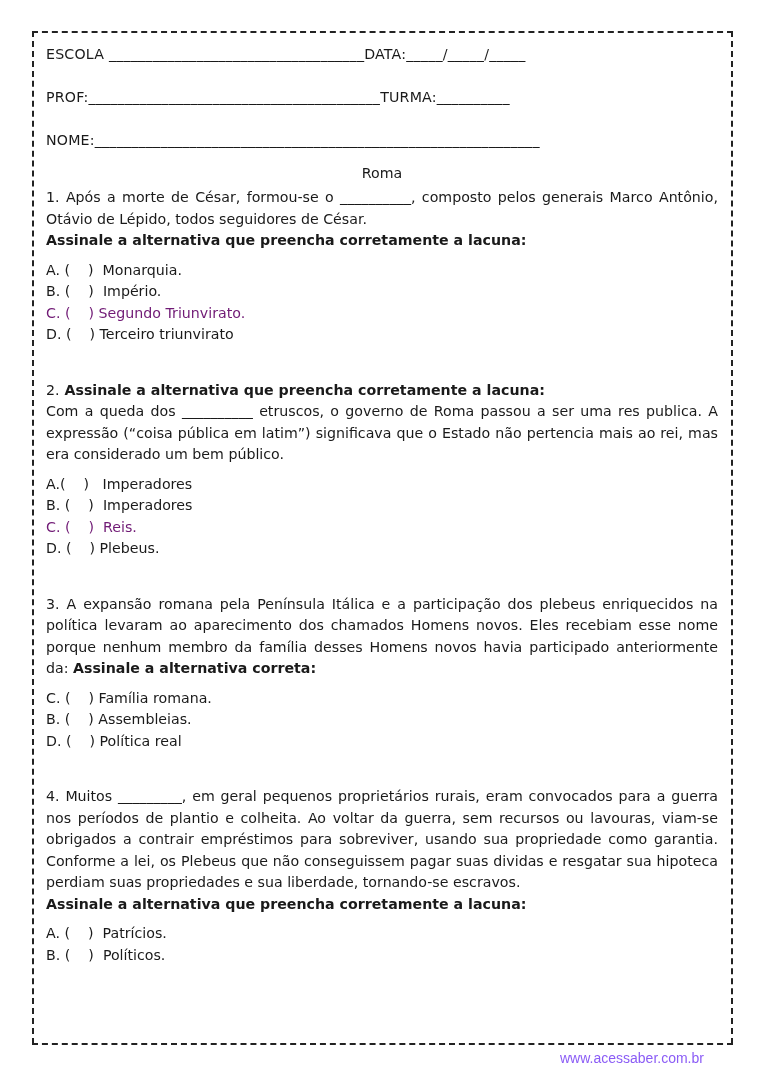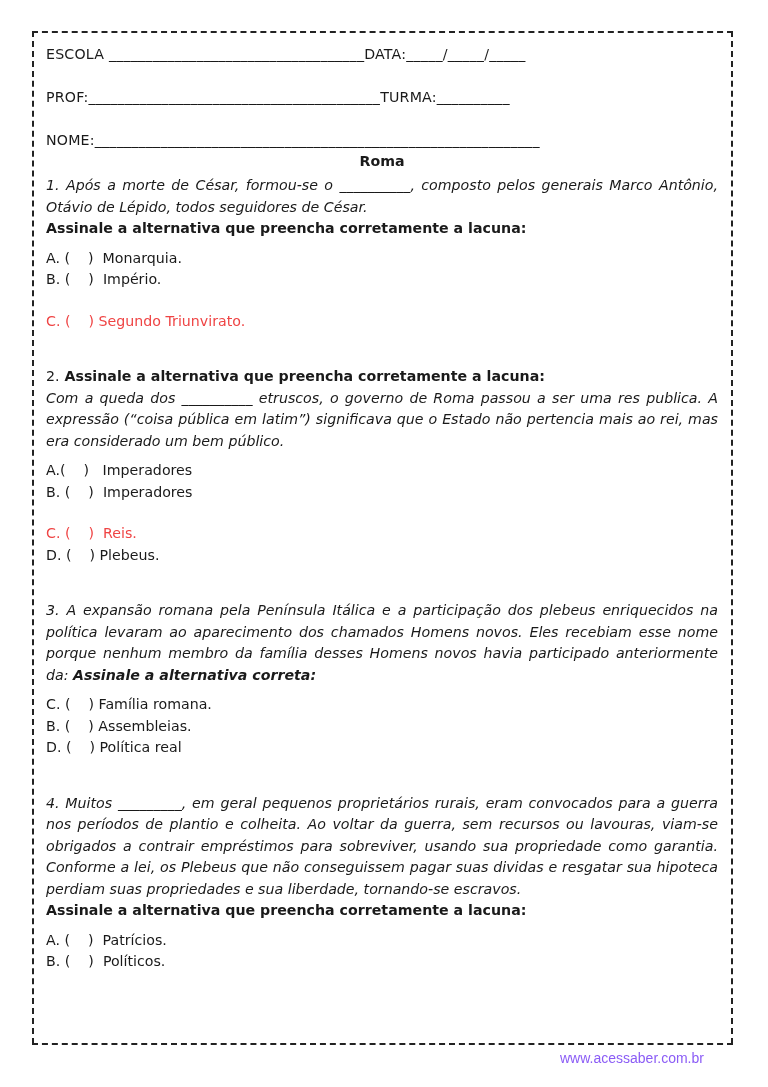--- a/index.html
+++ b/index.html
@@ -9,26 +9,26 @@
          border-top: 2px dashed #222; }
   .border-top { top: 31px; }
   .border-bottom { top: 1043px; }
   .border-left, .border-right { position: absolute; top: 31px; height: 1013px; width: 0;
          border-left: 2px dashed #222; }
   .border-left { left: 32px; }
   .border-right { left: 731px; }
   .content { position: absolute; left: 46px; top: 44px; width: 672px; font-size: 14.2px; line-height: 21.5px; }
   .hdr-line { white-space: pre; letter-spacing: 0.2px; height: 21px; }
   .hdr-gap { height: 22px; }
-  .title { text-align: center; font-weight: bold; margin-top: 0; height: 24px; }
-  .para { text-align: justify; text-align-last: left; font-style: italic; }
+  .title { text-align: center; font-weight: normal; margin-top: 12px; height: 24px; }
+  .para { text-align: justify; text-align-last: left; }
   .bold { font-weight: bold; }
   .opts { margin-top: 8px; }
   .opt { white-space: pre; height: 21.5px; }
-  .opt.hl { color: #ef4444; margin-top: 20px; }
+  .opt.hl { color: #701a75; }
   .qgap { height: 34px; }
   .footer { position: absolute; left: 560px; top: 1050px; font-family: "Liberation Sans", sans-serif;
             font-size: 14px; color: #8b5cf6; }
 </style>
 </head>
 <body>
 
 <div class="border-top"></div>
 <div class="border-bottom"></div>
 <div class="border-left"></div>
@@ -43,20 +43,21 @@
 
   <div class="title">Roma</div>
 
   <div>
     <div class="para"><span>1.</span><span> Após a morte de César, formou-se o __________, composto pelos generais Marco Antônio, Otávio de Lépido, todos seguidores de César.</span></div>
     <div class="bold">Assinale a alternativa que preencha corretamente a lacuna:</div>
     <div class="opts">
       <div class="opt">A. (    )  Monarquia.</div>
       <div class="opt">B. (    )  Império.</div>
       <div class="opt hl">C. (    ) Segundo Triunvirato.</div>
+      <div class="opt">D. (    ) Terceiro triunvirato</div>
     </div>
   </div>
 
   <div class="qgap"></div>
 
   <div>
     <div><span>2.</span><span class="bold"> Assinale a alternativa que preencha corretamente a lacuna:</span></div>
     <div class="para">Com a queda dos __________ etruscos, o governo de Roma passou a ser uma res publica. A expressão (“coisa pública em latim”) significava que o Estado não pertencia mais ao rei, mas era considerado um bem público.</div>
     <div class="opts">
       <div class="opt">A.(    )   Imperadores</div>

